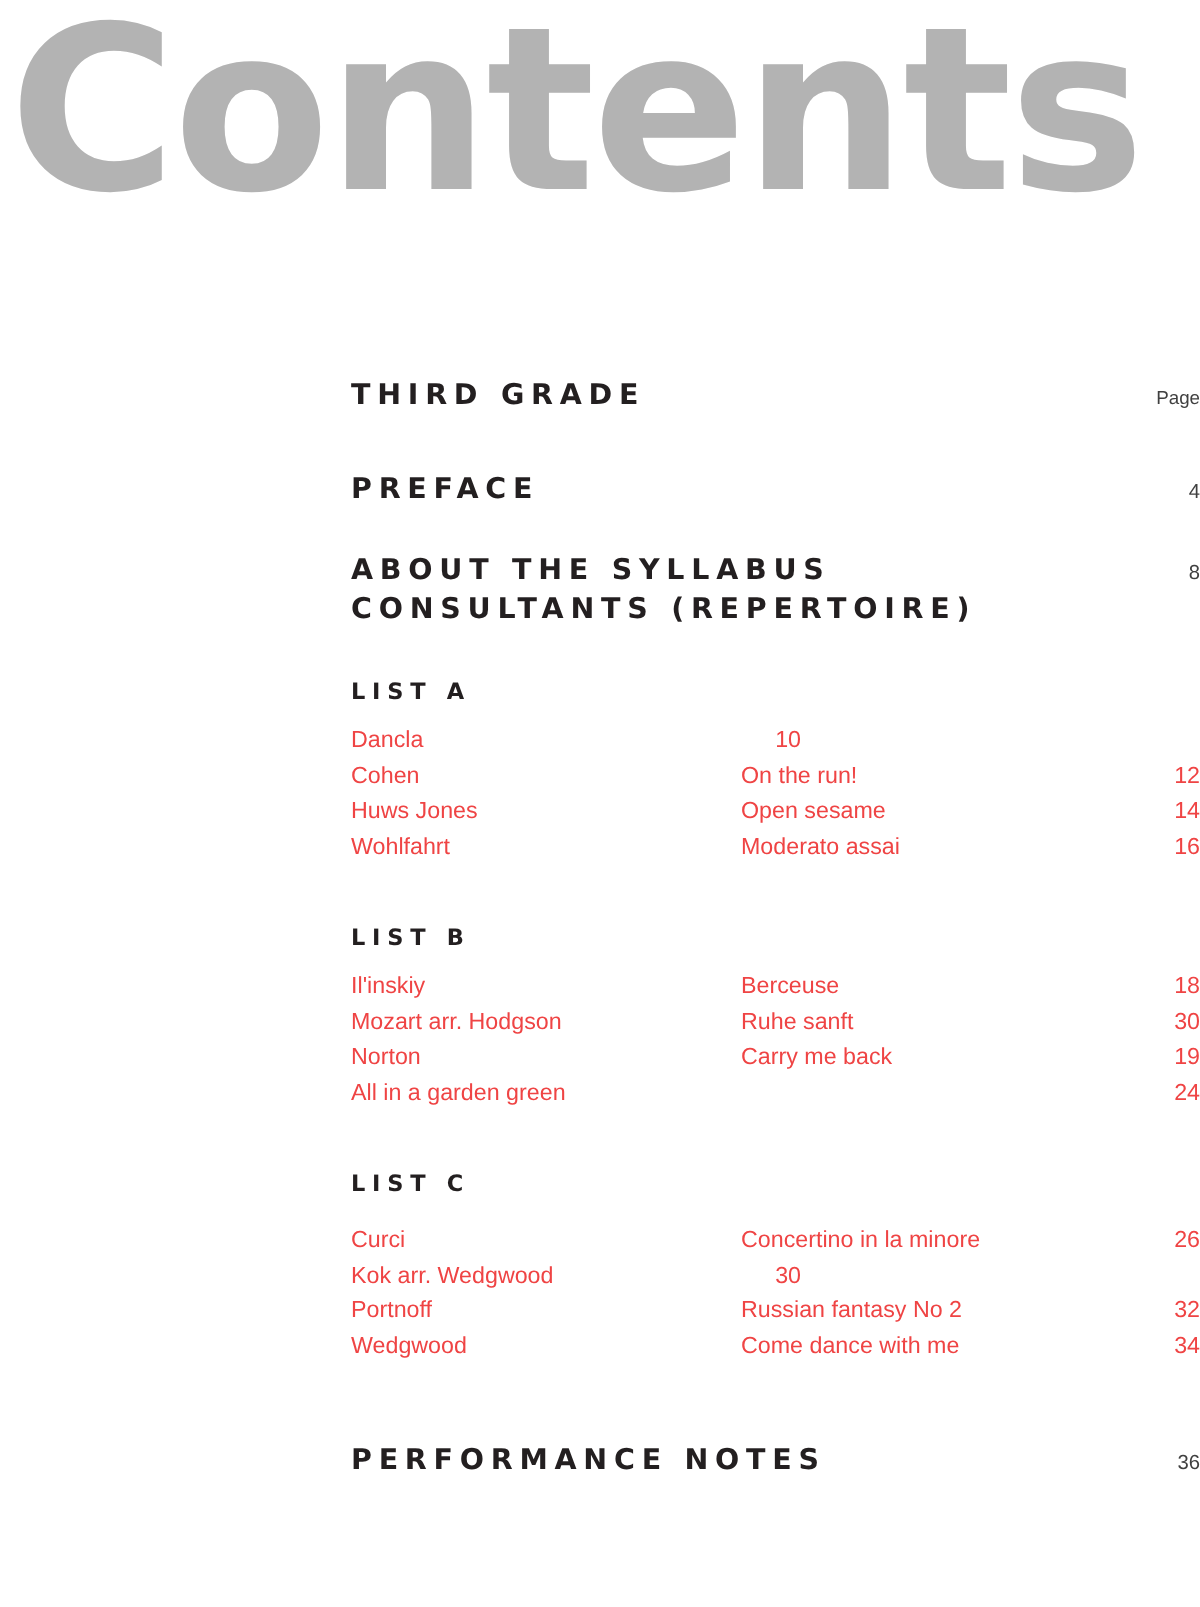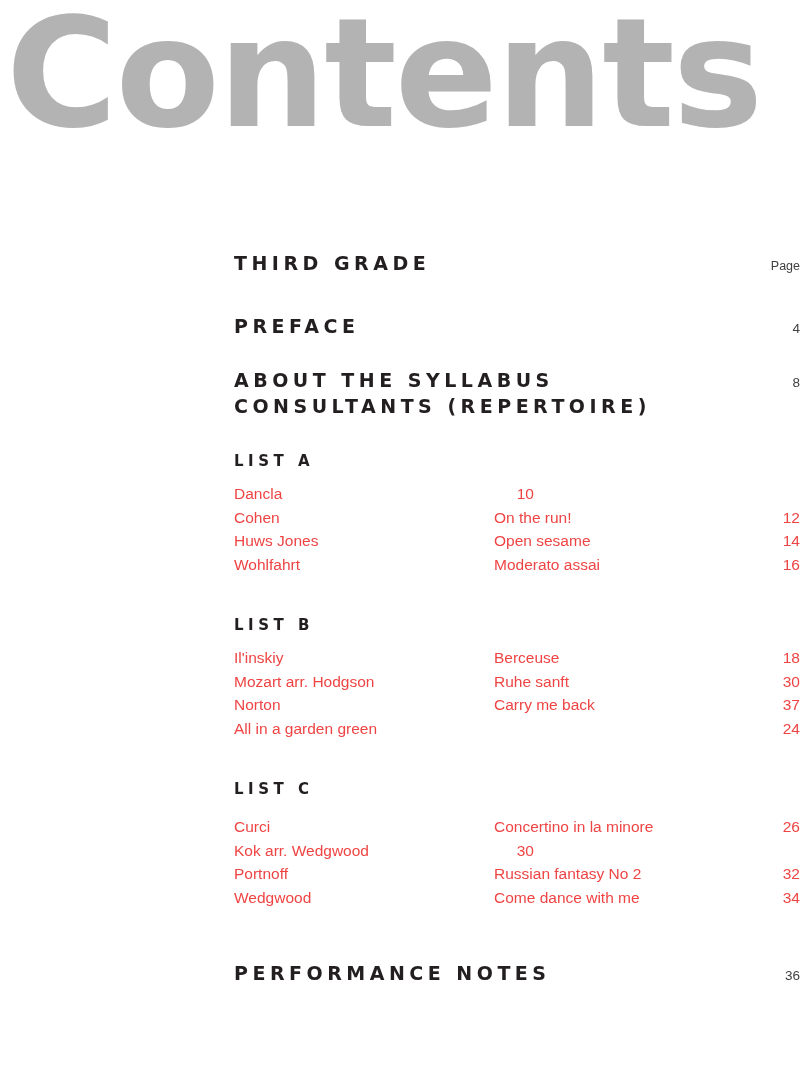--- a/index.html
+++ b/index.html
@@ -175,21 +175,21 @@
       <div class="page">18</div>
     </div>
     <div class="entry">
       <div class="composer">Mozart arr. Hodgson</div>
       <div class="work">Ruhe sanft</div>
       <div class="page">30</div>
     </div>
     <div class="entry">
       <div class="composer">Norton</div>
       <div class="work">Carry me back</div>
-      <div class="page">37</div>
+      <div class="page">19</div>
     </div>
     <div class="entry">
       <div class="work">All in a garden green</div>
       <div class="page">24</div>
     </div>
   </div>
 
   <div class="gap-lg"></div>
 
   <div class="section-group">

